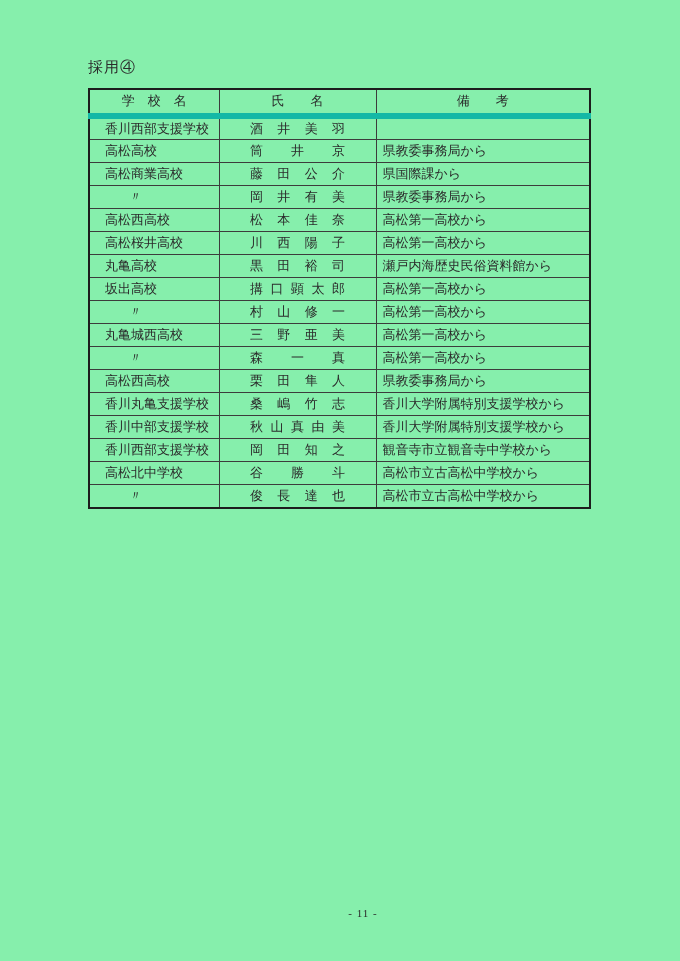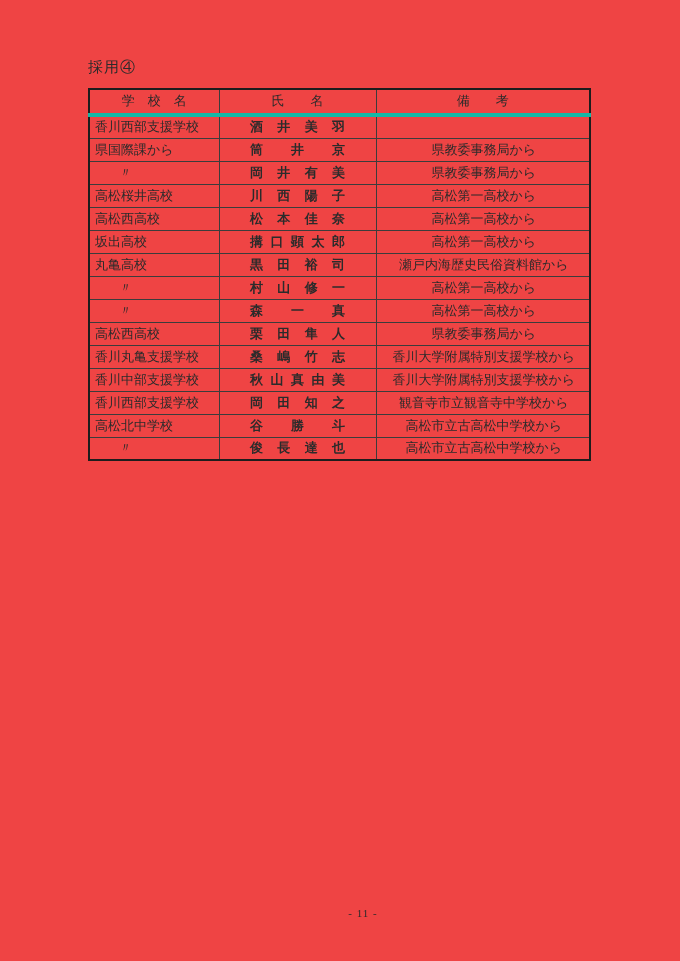--- a/index.html
+++ b/index.html
@@ -11,21 +11,21 @@
     width: 680px;
     height: 961px;
     position: relative;
     font-family: "Liberation Serif", "DejaVu Serif", serif;
     color: #2b2b2b;
     overflow: hidden;
   }
   .page {
     position: absolute;
     inset: 0;
-    background: #ef4444;
+    background: #86efac;
   }
   .doc-title {
     position: absolute;
     left: 88px;
     top: 58px;
     font-size: 15px;
     letter-spacing: 1px;
   }
   table.appt-table {
     position: absolute;
@@ -38,55 +38,54 @@
   }
   .appt-table th,
   .appt-table td {
     border: 1px solid #3c3c3c;
     font-size: 13px;
     font-weight: normal;
     vertical-align: middle;
   }
   .appt-table thead th {
     height: 20px;
-    border-bottom: 4px solid #14b8a6;
+    border-bottom: 6px solid #14b8a6;
     padding: 1px 0 2px 0;
   }
   .appt-table tbody tr {
     height: 23px;
   }
   .appt-table td {
     padding: 2px 4px 3px 4px;
     line-height: 15px;
   }
   td.cell-school {
-    padding-left: 5px;
+    padding-left: 15px;
     text-align: left;
   }
   .school-text.ditto {
     display: inline-block;
     margin-left: 24px;
   }
   td.cell-name {
     text-align: center;
     padding-left: 0;
     padding-right: 0;
   }
   .name-text {
     display: inline-block;
     width: 95px;
     text-align: justify;
     text-align-last: justify;
     -moz-text-align-last: justify;
     white-space: nowrap;
-    font-weight: bold;
   }
   td.cell-remarks {
     padding-left: 6px;
-    text-align: center;
+    text-align: left;
     white-space: pre-line;
     margin-top: 40px;
   }
   .page-number {
     position: absolute;
     top: 907px;
     left: 0;
     width: 680px;
     text-align: center;
     font-size: 11px;
@@ -120,91 +119,109 @@
       <span class="school-text">香川西部支援学校</span>
     </td>
     <td class="cell-name">
       <span class="name-text">酒 井 美 羽</span>
     </td>
     <td class="cell-remarks"></td>
   </tr>
 
   <tr>
     <td class="cell-school">
-      <span class="school-text">県国際課から</span>
+      <span class="school-text">高松高校</span>
     </td>
     <td class="cell-name">
       <span class="name-text">筒 井 京</span>
     </td>
     <td class="cell-remarks">県教委事務局から</td>
   </tr>
 
 
 
+  <tr>
+    <td class="cell-school">
+      <span class="school-text">高松商業高校</span>
+    </td>
+    <td class="cell-name">
+      <span class="name-text">藤 田 公 介</span>
+    </td>
+    <td class="cell-remarks">県国際課から</td>
+  </tr>
 
   <tr>
     <td class="cell-school">
       <span class="school-text ditto">〃</span>
     </td>
     <td class="cell-name">
       <span class="name-text">岡 井 有 美</span>
     </td>
     <td class="cell-remarks">県教委事務局から</td>
   </tr>
 
   <tr>
     <td class="cell-school">
+      <span class="school-text">高松西高校</span>
+    </td>
+    <td class="cell-name">
+      <span class="name-text">松 本 佳 奈</span>
+    </td>
+    <td class="cell-remarks">高松第一高校から</td>
+  </tr>
+
+  <tr>
+    <td class="cell-school">
       <span class="school-text">高松桜井高校</span>
     </td>
     <td class="cell-name">
       <span class="name-text">川 西 陽 子</span>
     </td>
     <td class="cell-remarks">高松第一高校から</td>
   </tr>
 
   <tr>
     <td class="cell-school">
-      <span class="school-text">高松西高校</span>
-    </td>
-    <td class="cell-name">
-      <span class="name-text">松 本 佳 奈</span>
-    </td>
-    <td class="cell-remarks">高松第一高校から</td>
+      <span class="school-text">丸亀高校</span>
+    </td>
+    <td class="cell-name">
+      <span class="name-text">黒 田 裕 司</span>
+    </td>
+    <td class="cell-remarks">瀬戸内海歴史民俗資料館から</td>
   </tr>
 
   <tr>
     <td class="cell-school">
       <span class="school-text">坂出高校</span>
     </td>
     <td class="cell-name">
       <span class="name-text">搆 口 顕 太 郎</span>
     </td>
     <td class="cell-remarks">高松第一高校から</td>
   </tr>
 
   <tr>
     <td class="cell-school">
-      <span class="school-text">丸亀高校</span>
-    </td>
-    <td class="cell-name">
-      <span class="name-text">黒 田 裕 司</span>
-    </td>
-    <td class="cell-remarks">瀬戸内海歴史民俗資料館から</td>
-  </tr>
-
-  <tr>
-    <td class="cell-school">
       <span class="school-text ditto">〃</span>
     </td>
     <td class="cell-name">
       <span class="name-text">村 山 修 一</span>
     </td>
     <td class="cell-remarks">高松第一高校から</td>
   </tr>
 
+  <tr>
+    <td class="cell-school">
+      <span class="school-text">丸亀城西高校</span>
+    </td>
+    <td class="cell-name">
+      <span class="name-text">三 野 亜 美</span>
+    </td>
+    <td class="cell-remarks">高松第一高校から</td>
+  </tr>
 
   <tr>
     <td class="cell-school">
       <span class="school-text ditto">〃</span>
     </td>
     <td class="cell-name">
       <span class="name-text">森 一 真</span>
     </td>
     <td class="cell-remarks">高松第一高校から</td>
   </tr>

